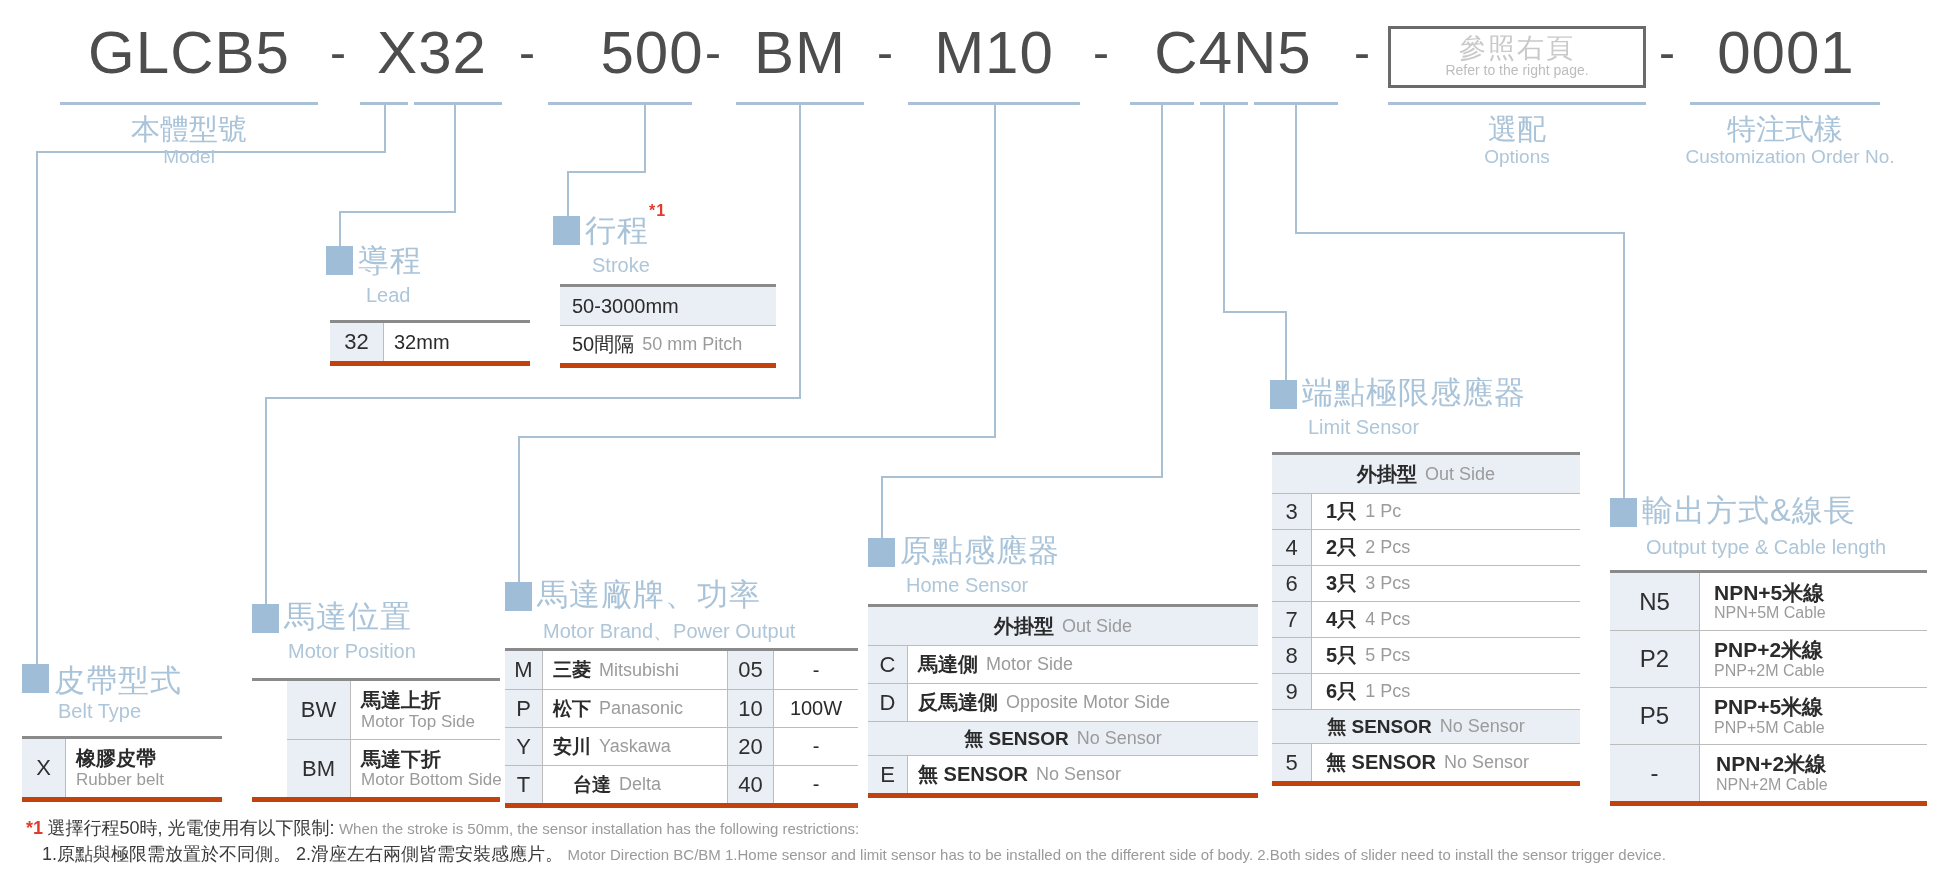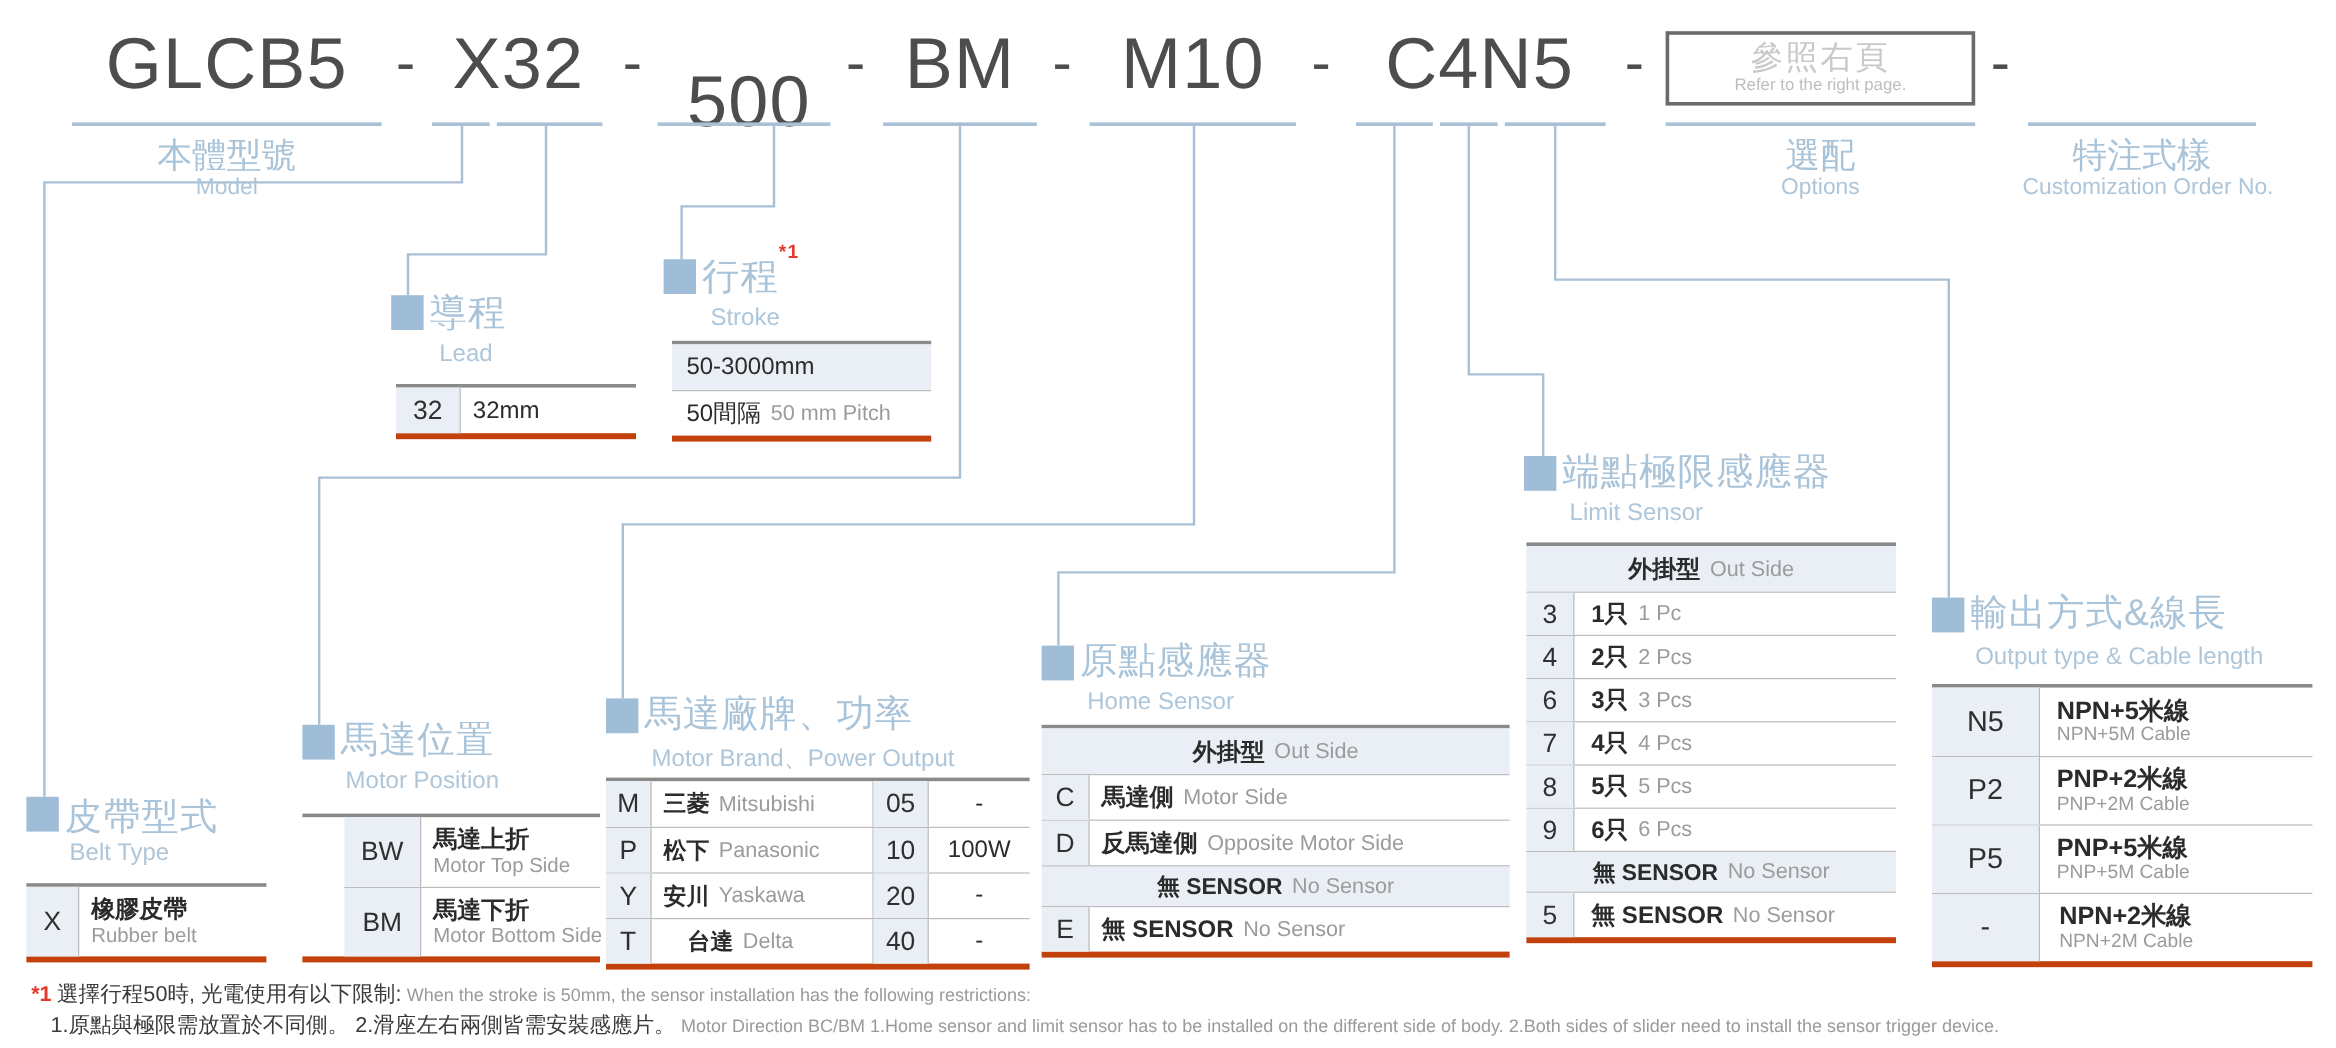--- a/index.html
+++ b/index.html
@@ -56,33 +56,34 @@
       <polyline points="1162,104 1162,477 882,477 882,538"></polyline>
       <polyline points="1224,104 1224,312 1286,312 1286,380"></polyline>
       <polyline points="1296,104 1296,233 1624,233 1624,498"></polyline>
     </g>
   </svg>
 
   <div class="seg" style="left:60px;width:258px;">GLCB5</div>
   <div class="dash" style="left:322px;width:32px;">-</div>
   <div class="seg" style="left:358px;width:148px;">X32</div>
   <div class="dash" style="left:510px;width:34px;">-</div>
-  <div class="seg" style="left:552px;width:144px;margin-top:32px;">500</div>
+  <div class="seg" style="left:580px;width:144px;">500</div>
   <div class="dash" style="left:696px;width:34px;">-</div>
   <div class="seg" style="left:736px;width:128px;">BM</div>
   <div class="dash" style="left:868px;width:34px;">-</div>
   <div class="seg" style="left:908px;width:172px;">M10</div>
   <div class="dash" style="left:1084px;width:34px;">-</div>
   <div class="seg" style="left:1124px;width:218px;">C4N5</div>
   <div class="dash" style="left:1346px;width:32px;">-</div>
   <div class="refbox">
     <div class="cn">參照右頁</div>
     <div class="en">Refer to the right page.</div>
   </div>
   <div class="dash" style="left:1650px;width:34px;">-</div>
+  <div class="seg" style="left:1690px;width:192px;">0001</div>
 
   <div class="tick" style="left:60px;width:258px;"></div>
   <div class="tick" style="left:360px;width:48px;"></div>
   <div class="tick" style="left:414px;width:88px;"></div>
   <div class="tick" style="left:548px;width:144px;"></div>
   <div class="tick" style="left:736px;width:128px;"></div>
   <div class="tick" style="left:908px;width:172px;"></div>
   <div class="tick" style="left:1130px;width:64px;"></div>
   <div class="tick" style="left:1200px;width:48px;"></div>
   <div class="tick" style="left:1254px;width:84px;"></div>
@@ -277,21 +278,21 @@
       <div class="code" style="width:40px;">8</div>
       <div class="val" style="padding-left:14px;">
         <span class="cnt">5只</span>
         <span class="inline-en">5 Pcs</span>
       </div>
     </div>
     <div class="trow" style="height:36px;">
       <div class="code" style="width:40px;">9</div>
       <div class="val" style="padding-left:14px;">
         <span class="cnt">6只</span>
-        <span class="inline-en">6 Pcs</span>
+        <span class="inline-en">1 Pcs</span>
       </div>
     </div>
     <div class="trow hdr" style="height:34px;">
       <span style="font-size:19px;color:#2b2b2b;font-weight:bold;">無 SENSOR</span>
       <span class="inline-en">No Sensor</span>
     </div>
     <div class="trow" style="height:38px;">
       <div class="code" style="width:40px;">5</div>
       <div class="val" style="padding-left:14px;">
         <span class="cnt">無 SENSOR</span>

